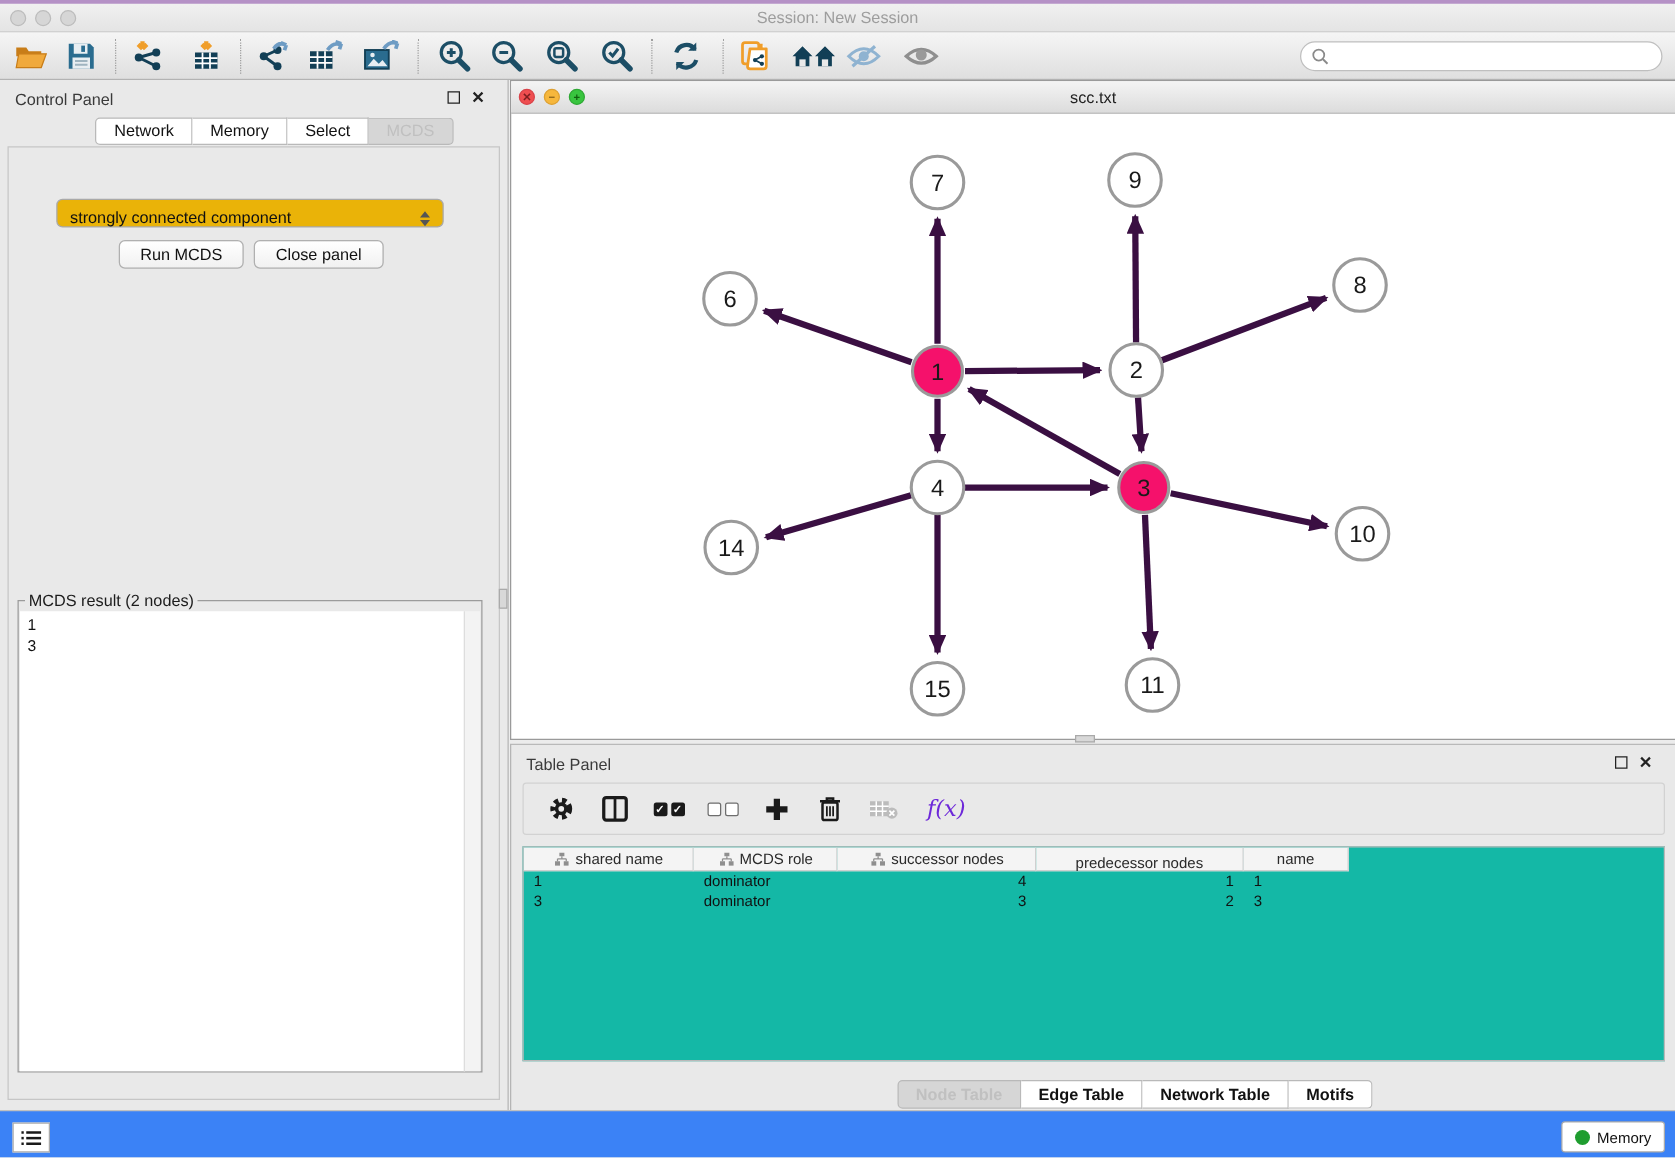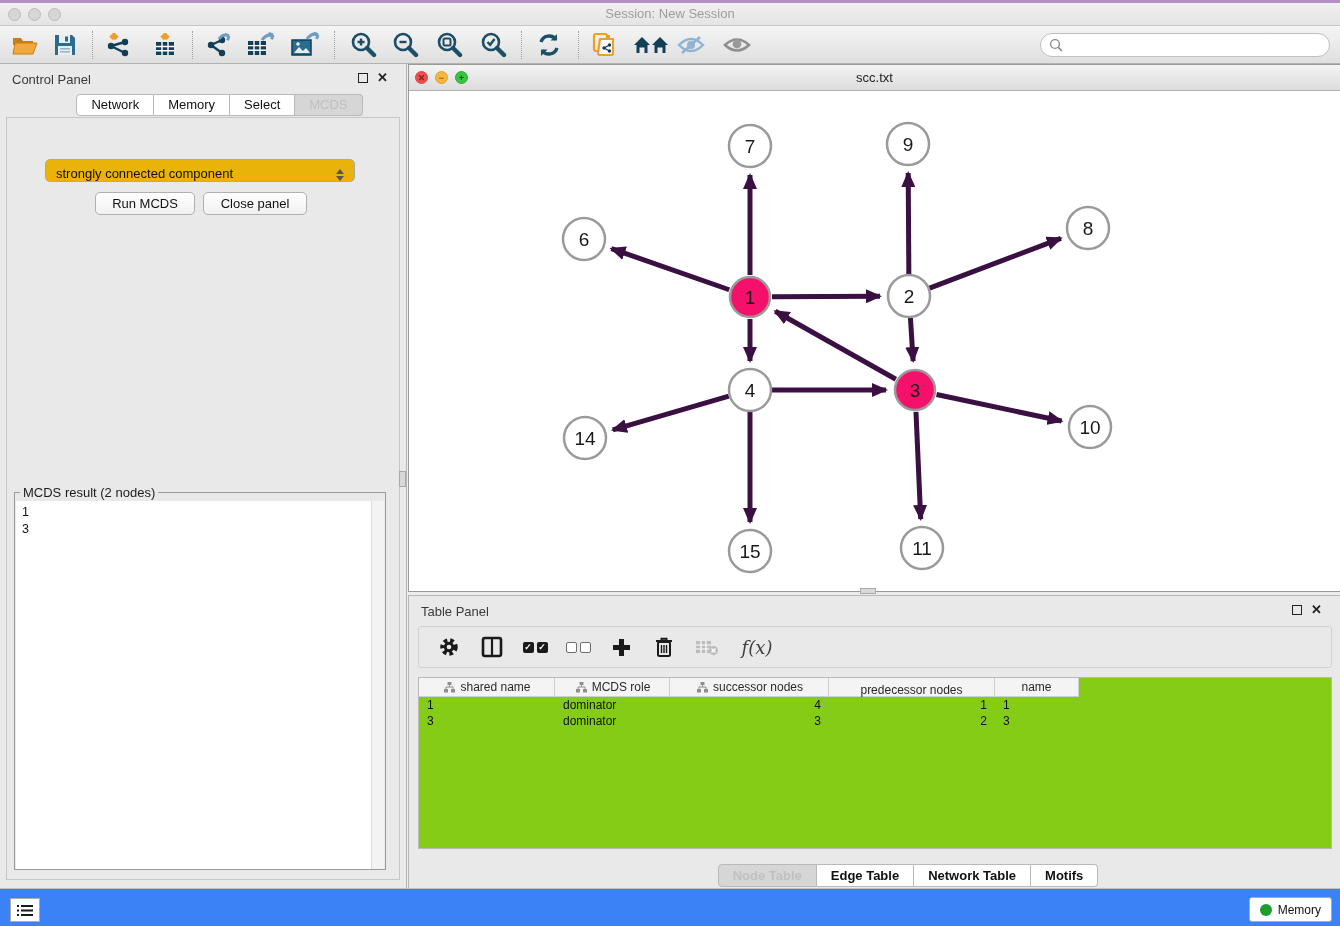--- a/index.html
+++ b/index.html
@@ -39,21 +39,21 @@
   #opt-label { position:absolute; left:0; top:18px; width:100%; text-align:center; font-size:13px; color:#1c1c1c; }
   #criterion-select { position:absolute; left:38px; top:41px; width:310px; height:23px; background:#eab308; border:1px solid #a9a9a9; border-radius:5px; font-size:13px; color:#111; display:flex; align-items:flex-end; padding:0 10px; }
   #criterion-select .label { flex:1; }
   .stepper { display:flex; flex-direction:column; gap:2px; align-items:center; }
   .stepper .up { width:0; height:0; border-left:4px solid transparent; border-right:4px solid transparent; border-bottom:5px solid #555; }
   .stepper .dn { width:0; height:0; border-left:4px solid transparent; border-right:4px solid transparent; border-top:5px solid #555; }
   .cp-btn { position:absolute; top:74px; height:23px; background:linear-gradient(#ffffff,#f1f1f1); border:1px solid #b0b0b0; border-radius:5px; font-size:13px; color:#111; text-align:center; line-height:21px; }
   #run-btn { left:88px; width:100px; }
   #closepanel-btn { left:196px; width:104px; }
 
-  #mcds-fieldset { position:absolute; left:7px; top:374px; width:372px; height:378px; border:1px solid #9b9b9b; }
+  #mcds-fieldset { position:absolute; left:7px; top:362px; width:372px; height:378px; border:1px solid #9b9b9b; }
   #mcds-legend { position:absolute; left:5px; top:-8px; background:#e9e9e9; padding:0 3px; font-size:13px; color:#1c1c1c; }
   #mcds-list { position:absolute; left:1px; top:8px; width:356px; height:368px; background:#fff; font-size:12.5px; color:#111; padding:3px 0 0 6px; line-height:17px; }
   #mcds-scroll { position:absolute; right:1px; top:8px; width:13px; height:368px; background:#f3f3f3; border-left:1px solid #ddd; }
 
   
   #network-window { left:408px; top:64px; width:932px; height:528px; background:#fff; border:1px solid #9a9a9a; border-right:none; }
   #net-titlebar { position:relative; height:26px; background:linear-gradient(#f4f4f4,#dcdcdc); border-bottom:1px solid #b0b0b0; }
   .light { position:absolute; top:6px; width:13px; height:13px; border-radius:50%; font-size:9px; font-weight:bold; text-align:center; line-height:13px; }
   .light.red { background:#ef4e50; border:1px solid #d8434a; color:#7e1d1f; }
   .light.yellow { background:#f6b73c; border:1px solid #dda032; color:#89621a; }
@@ -68,23 +68,23 @@
   #tp-toolbar { position:absolute; left:9px; top:30px; width:914px; height:42px; background:#e9e9e9; border:1px solid #d2d2d2; border-radius:3px; display:flex; align-items:center; gap:17px; padding-left:17px; }
   .tp-icon { width:26px; height:26px; display:flex; align-items:center; justify-content:center; }
   .plus-ico { position:relative; width:17px; height:17px; }
   .plus-ico:before, .plus-ico:after { content:""; position:absolute; background:#1a1a1a; }
   .plus-ico:before { left:6px; top:0; width:5px; height:17px; }
   .plus-ico:after { left:0; top:6px; width:17px; height:5px; }
   .checkpair { display:flex; gap:3px; }
   .cbx { width:11px; height:11px; border-radius:2px; }
   .cbx.on { background:#1a1a1a; color:#fff; font-size:9px; font-weight:bold; line-height:11px; text-align:center; }
   .cbx.off { border:1.5px solid #6e6e6e; background:#fff; }
-  .fx-label { font-family:"DejaVu Serif", serif; font-style:italic; font-size:18px; color:#404040; }
-
-  #node-table { position:absolute; left:9px; top:81px; width:914px; height:172px; background:#84cc16; border:1px solid #b9b9b9; }
+  .fx-label { font-family:"DejaVu Serif", serif; font-style:italic; font-size:18px; color:#6d28d9; }
+
+  #node-table { position:absolute; left:9px; top:81px; width:914px; height:172px; background:#14b8a6; border:1px solid #b9b9b9; }
   #nt-header { display:flex; height:19px; }
   .nt-hcell { background:#f4f4f4; border-right:1px solid #cfcfcf; border-bottom:1px solid #cfcfcf; font-size:12px; color:#2a2a2a; display:flex; align-items:center; justify-content:center; gap:5px; }
   .nt-hcell .treeico { margin-left:2px; }
   .nt-row { display:flex; height:16px; }
   .nt-cell { font-size:12px; color:#111; padding:0 8px; line-height:16px; white-space:nowrap; overflow:hidden; }
   .nt-cell.right { text-align:right; }
 
   #tp-tabs { position:absolute; left:0; top:268px; width:932px; display:flex; justify-content:center; }
   #tp-tabs .tab { font-weight:bold; font-size:13px; height:23px; line-height:21px; }
   #tp-tabs .tab.selected { font-weight:bold; }

